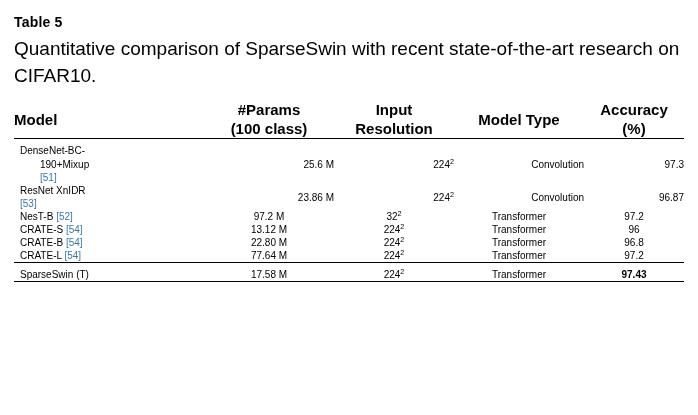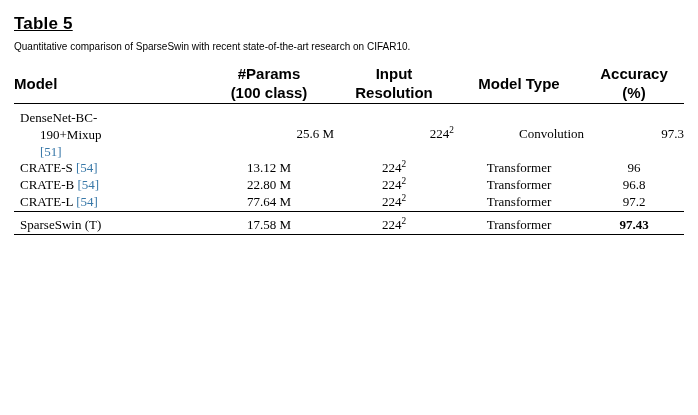--- a/index.html
+++ b/index.html
@@ -16,28 +16,27 @@
   }
   .page {
     width: 698px;
     height: 415px;
     box-sizing: border-box;
     padding: 10px 14px 0 14px;
   }
   .caption-label {
     font-family: "Liberation Sans", sans-serif;
     font-weight: bold;
-    font-size: 17px;
+    font-size: 14px;
     letter-spacing: 0.2px;
     margin: 4px 0 6px 0;
-    text-decoration: underline;
   }
   .caption-text {
     font-family: "Liberation Sans", sans-serif;
-    font-size: 10px;
+    font-size: 19px;
     line-height: 1.42;
     margin-bottom: 10px;
     max-width: 672px;
   }
   table.tbl {
     border-collapse: collapse;
     width: 670px;
     table-layout: fixed;
   }
   table.tbl td, table.tbl th {
@@ -59,22 +58,22 @@
     font-size: 15px;
     padding: 9px 2px 9px 2px;
     line-height: 1.28;
     text-align: center;
   }
   th.col-model {
     text-align: left;
     padding-left: 6px;
   }
   tbody td {
-    font-family: Liberation Serif, serif;
-    font-size: 13px;
+    font-family: Liberation Sans, sans-serif;
+    font-size: 10px;
     text-align: center;
     padding: 3px 2px;
     line-height: 1.3;
   }
   tbody td.model {
     text-align: left;
     padding-left: 6px;
   }
   .cite {
     color: #3878a8;
@@ -160,21 +159,41 @@
           <div>DenseNet-BC-</div>
           <div><span class="indent">190+Mixup</span></div>
           <div><span class="indent cite">[51]</span></div>
         </td>
         <td>25.6 M</td>
         <td><span>224</span><span class="sup">2</span></td>
         <td>Convolution</td>
         <td>97.3</td>
       </tr>
 
-
+      <tr class="vpad">
+        <td class="model multiline-cell">
+          <div>ResNet XnIDR</div>
+          <div><span class="cite">[53]</span></div>
+        </td>
+        <td>23.86 M</td>
+        <td><span>224</span><span class="sup">2</span></td>
+        <td>Convolution</td>
+        <td>96.87</td>
+      </tr>
+
+      <tr class="vpad-small">
+        <td class="model">
+          <span>NesT-B</span>
+          <span class="cite">[52]</span>
+        </td>
+        <td>97.2 M</td>
+        <td><span>32</span><span class="sup">2</span></td>
+        <td>Transformer</td>
+        <td>97.2</td>
+      </tr>
 
       <tr class="vpad-small">
         <td class="model">
           <span>CRATE-S</span>
           <span class="cite">[54]</span>
         </td>
         <td>13.12 M</td>
         <td><span>224</span><span class="sup">2</span></td>
         <td>Transformer</td>
         <td>96</td>

